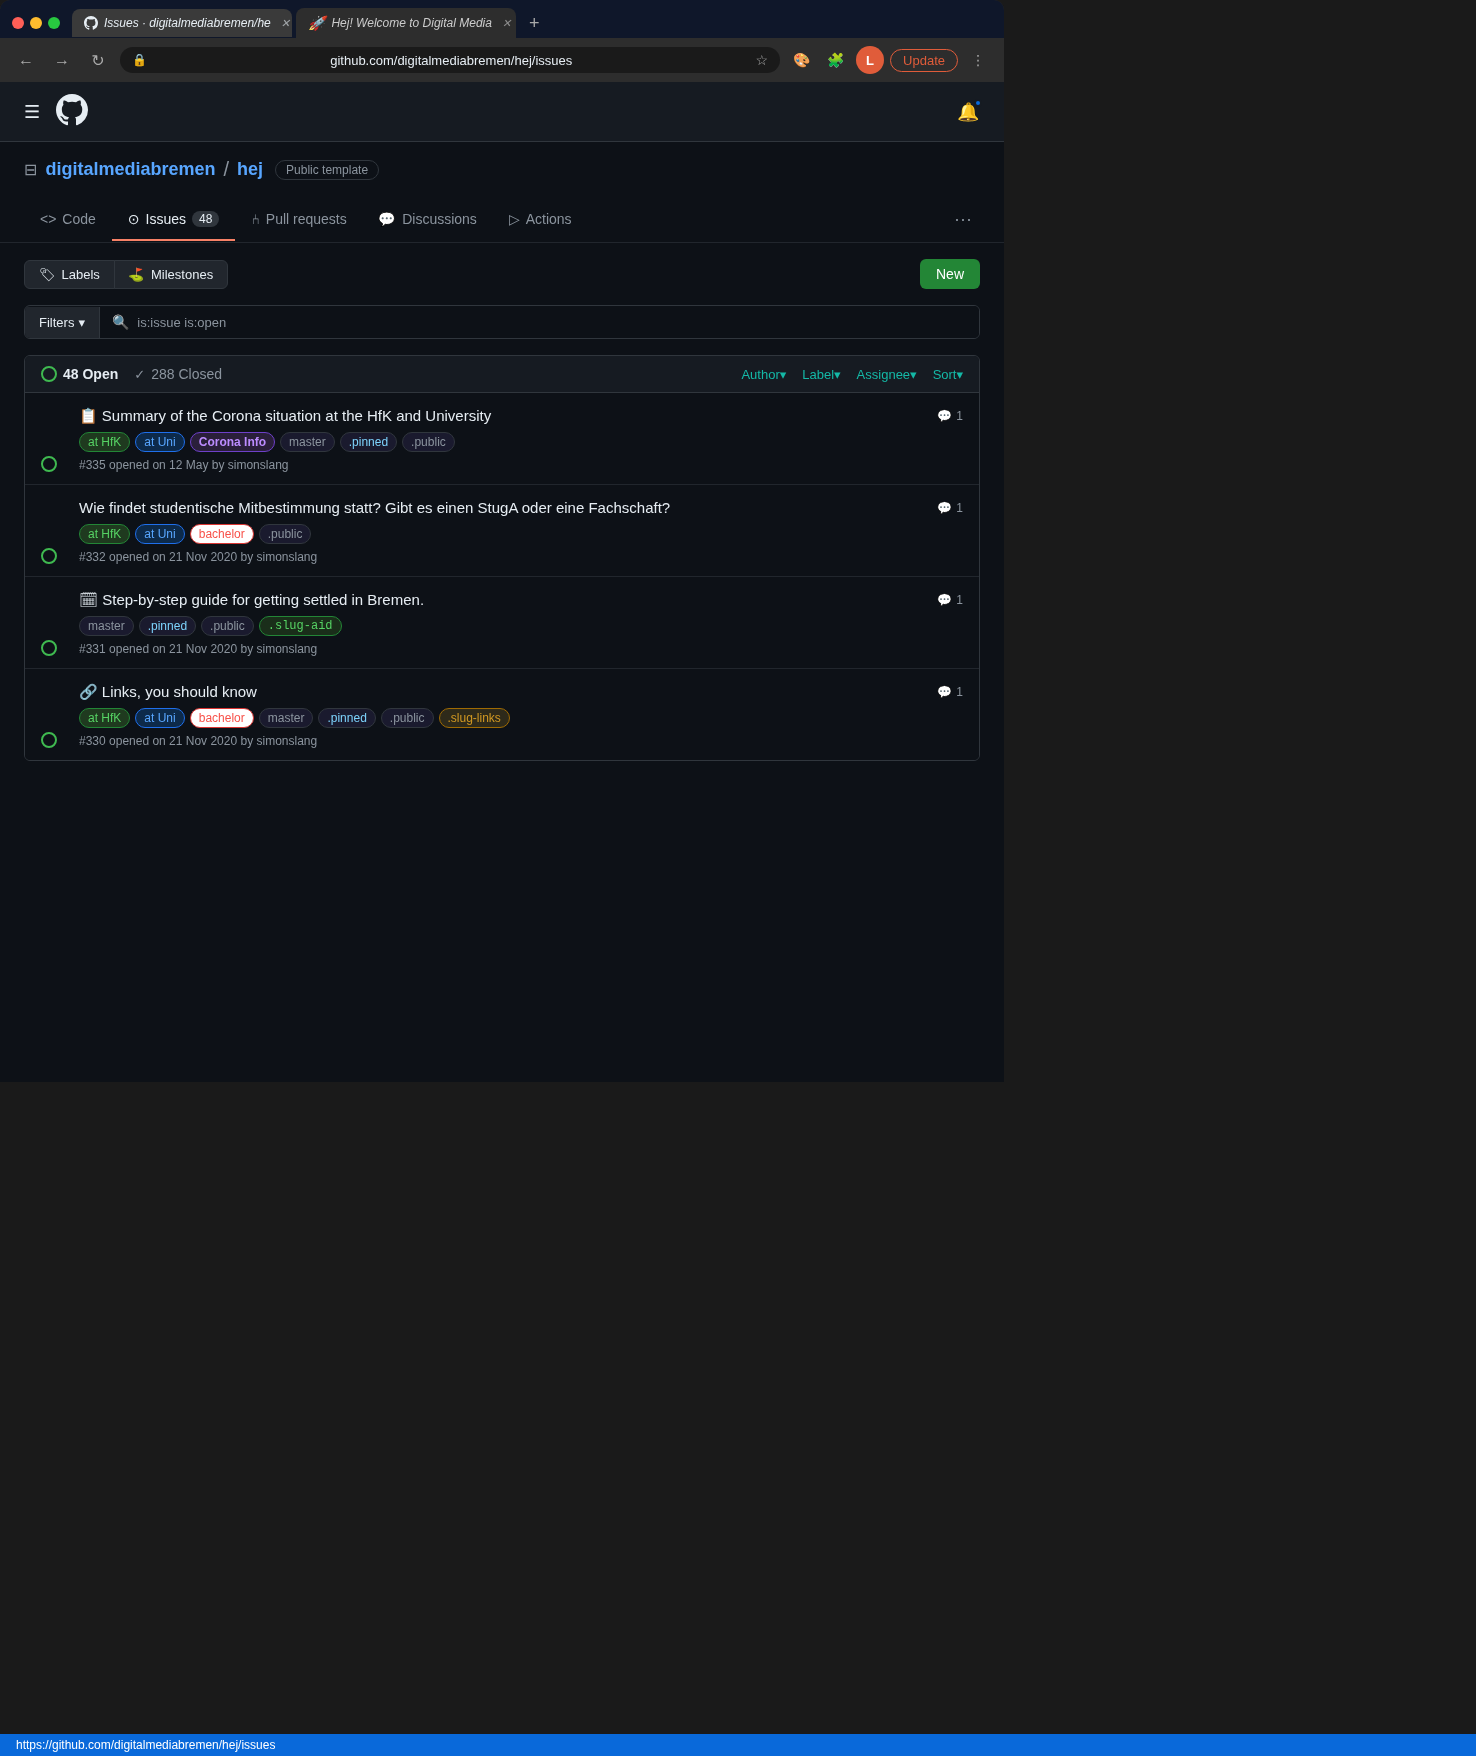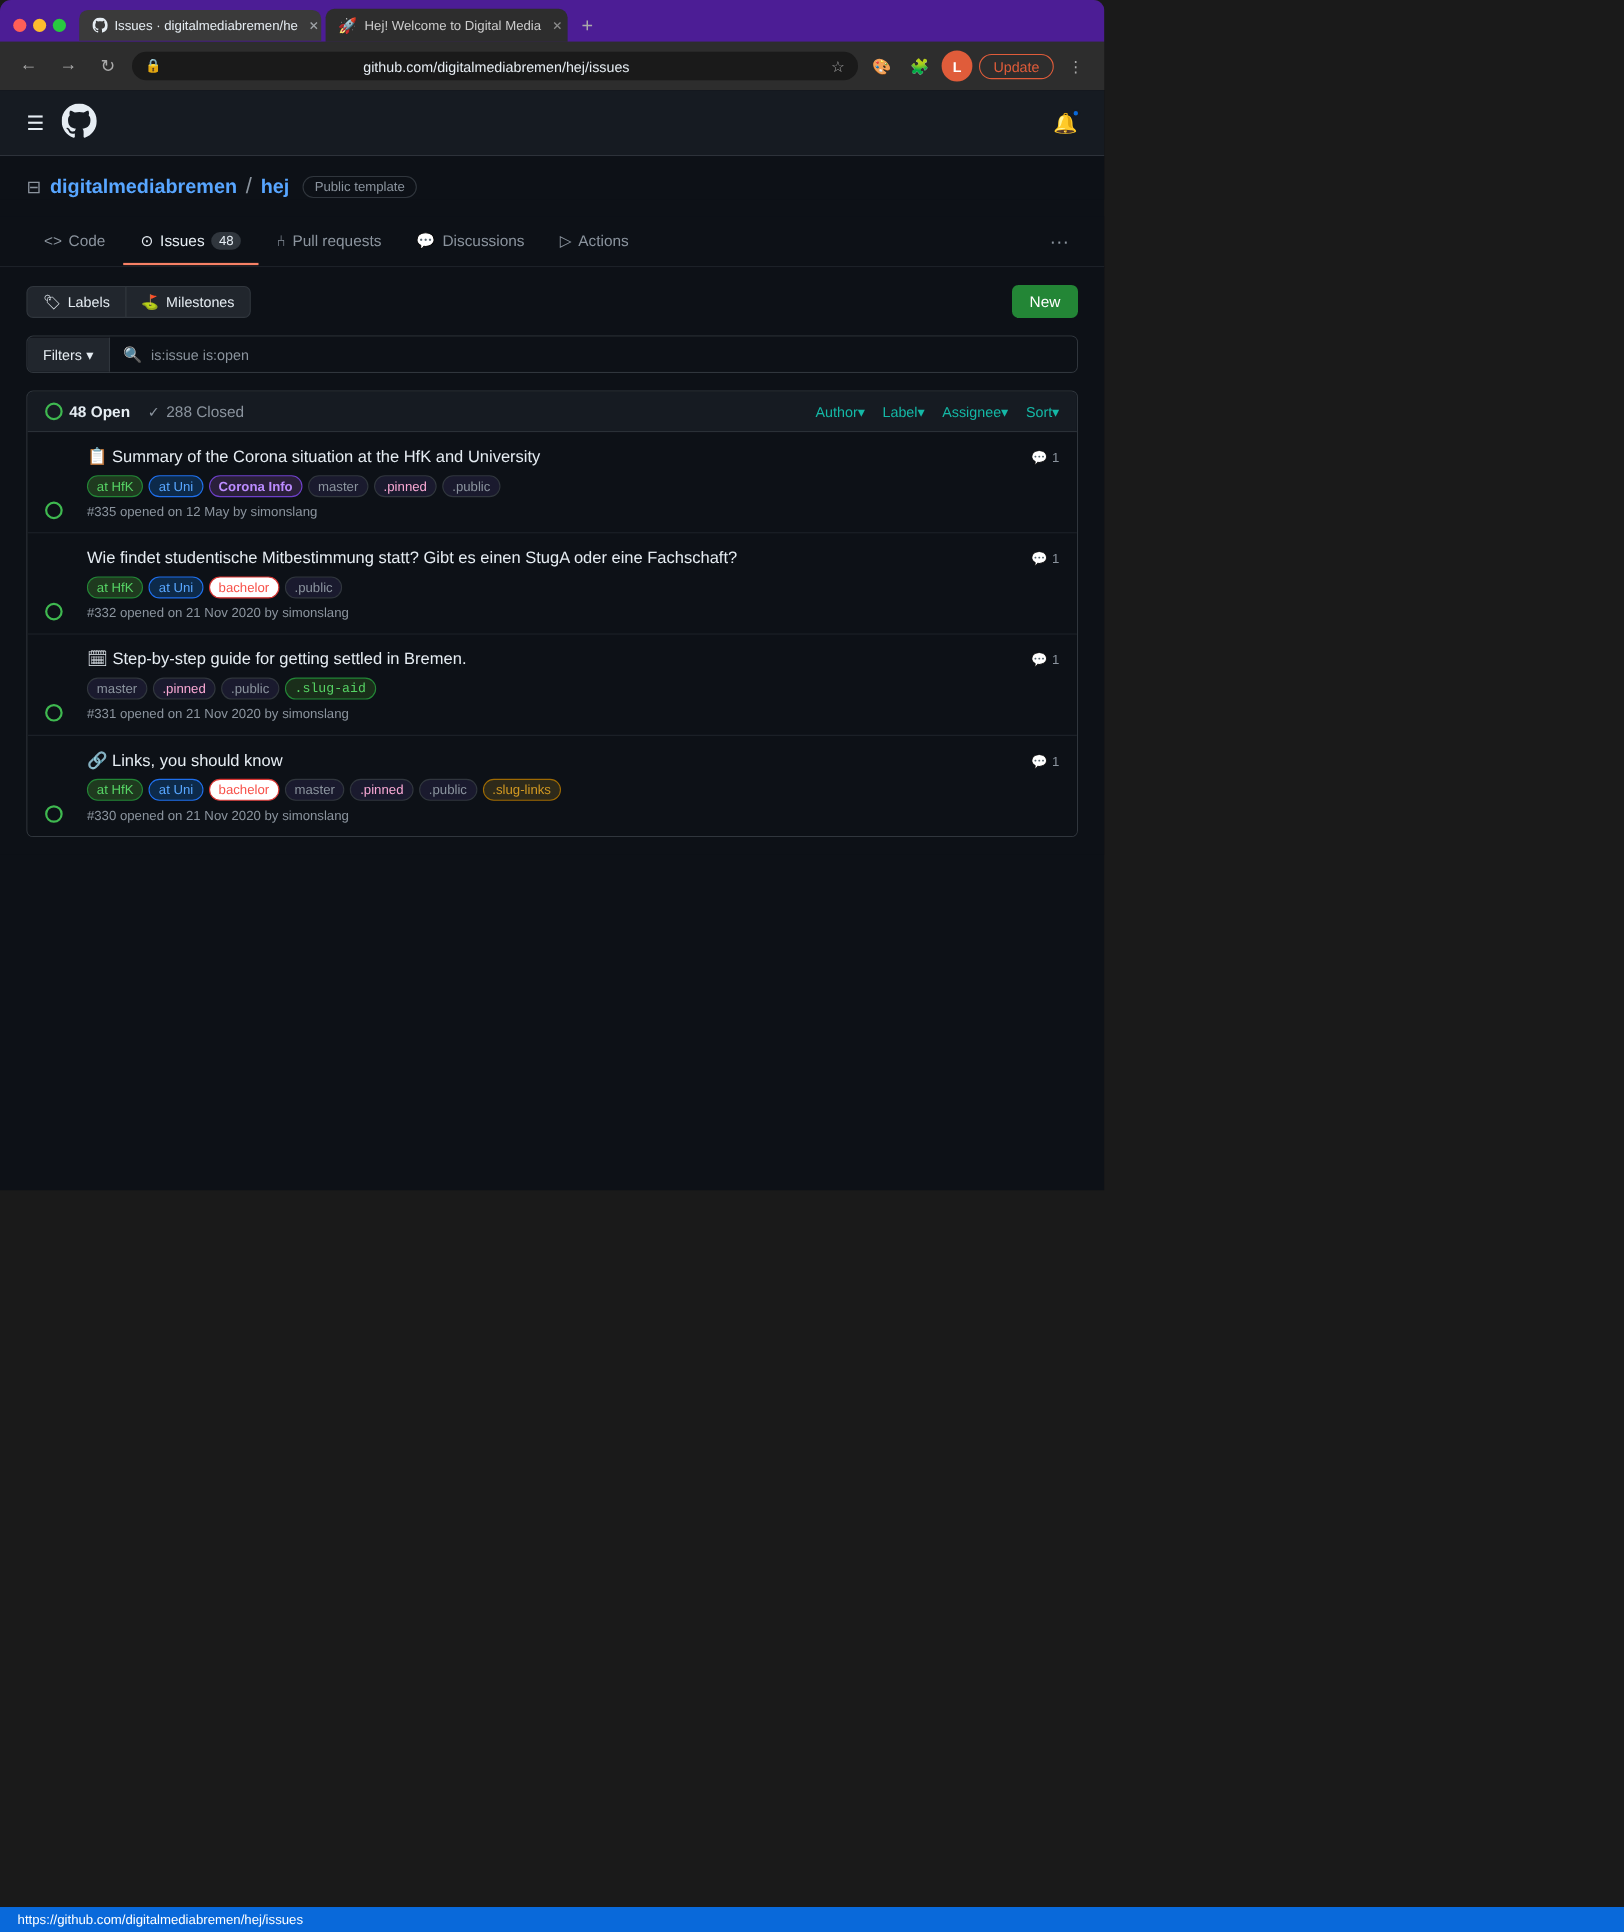--- a/index.html
+++ b/index.html
@@ -16,23 +16,24 @@
     
     .browser-chrome {
       background: #2d2d2d;
       border-radius: 10px 10px 0 0;
     }
 
     .tab-bar {
       display: flex;
       align-items: center;
       padding: 8px 12px 0;
-      background: #4c1d95;
+      background: #0f172a;
       border-radius: 10px 10px 0 0;
       gap: 4px;
+      font-style: italic;
     }
 
     .traffic-lights {
       display: flex;
       gap: 6px;
       margin-right: 8px;
       align-items: center;
     }
 
     .traffic-light {
@@ -454,21 +455,21 @@
       padding: 2px 8px;
       font-size: 12px;
       font-weight: 500;
       border: 1px solid transparent;
     }
 
     .label-at-hfk { background: #1f3a1f; color: #56d364; border-color: #238636; }
     .label-at-uni { background: #0d2a4a; color: #58a6ff; border-color: #1f6feb; }
     .label-corona { background: #2a1f3a; color: #bc8cff; border-color: #6e40c9; font-weight: bold; }
     .label-master { background: #1a1a2e; color: #8b949e; border-color: #30363d; }
-    .label-pinned { background: #1a1a2e; color: #f9a8d4; border-color: #30363d; }
+    .label-pinned { background: #1a1a2e; color: #7dd3fc; border-color: #30363d; }
     .label-public { background: #1a1a2e; color: #8b949e; border-color: #30363d; }
     .label-bachelor { background: #ffffff; color: #f85149; border-color: #da3633; }
     .label-slug-aid { background: #1a2e1a; color: #56d364; border-color: #238636; font-family: Liberation Mono, monospace; }
     .label-slug-links { background: #2e2a1a; color: #d29922; border-color: #9e6a03; }
 
     .issue-meta {
       font-size: 12px;
       color: #8b949e;
     }
 

